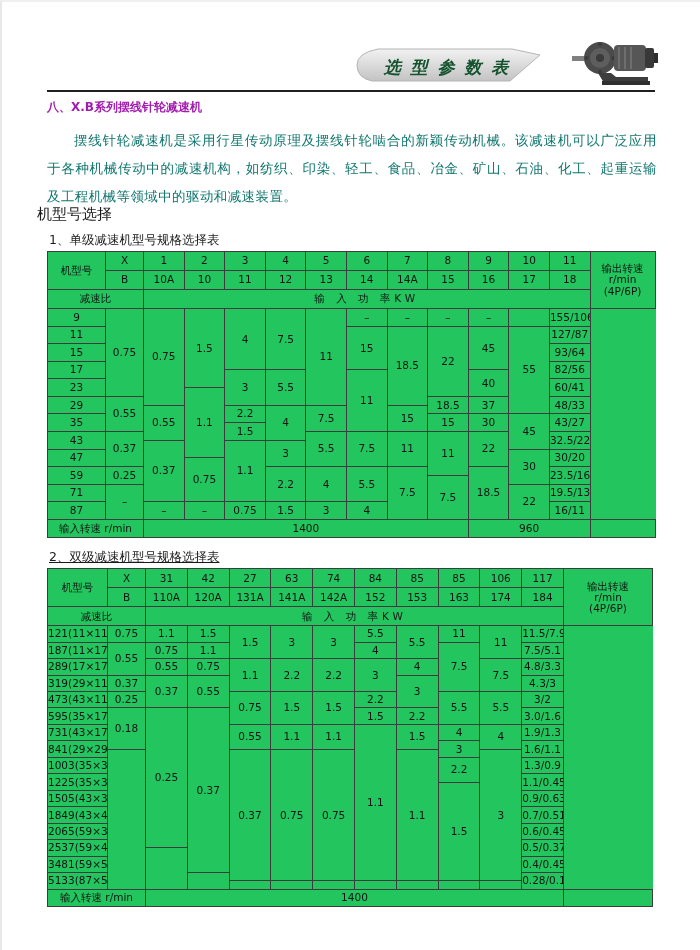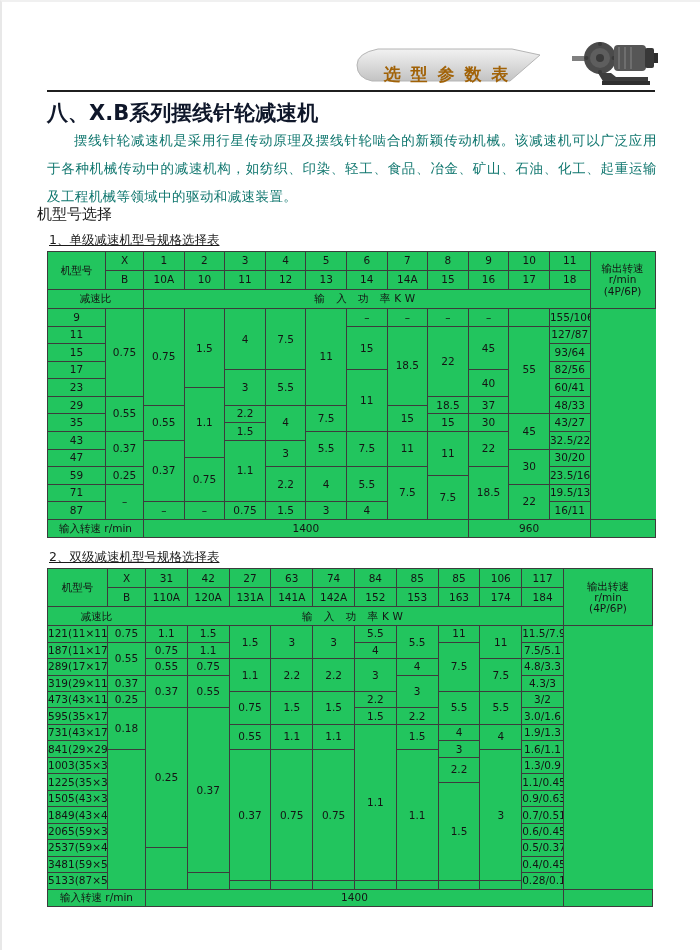--- a/index.html
+++ b/index.html
@@ -5,31 +5,31 @@
   html,body{margin:0;padding:0;}
   body{
     width:700px;height:950px;position:relative;background:#ffffff;
     font-family:"DejaVu Sans","Liberation Sans",sans-serif;color:#1a1a1a;overflow:hidden;
     border-left:2px solid #e8e8e8;border-top:2px solid #f0f0f0;box-sizing:border-box;
   }
   .abs{position:absolute;}
   
   #banner{left:352px;top:44px;width:190px;height:38px;}
   #banner .txt{
-    position:absolute;left:18px;top:17px;width:150px;text-align:center;
-    font-size:17px;font-weight:bold;color:#a16207;letter-spacing:2px;
+    position:absolute;left:18px;top:10px;width:150px;text-align:center;
+    font-size:17px;font-weight:bold;font-style:italic;color:#14532d;letter-spacing:2px;
   }
   #motor{left:568px;top:33px;}
   #rule{left:45px;top:88px;width:608px;height:2px;background:#1f1f1f;}
   
-  #h1{left:45px;top:97px;font-size:21px;font-weight:bold;color:#0f172a;}
+  #h1{left:45px;top:97px;font-size:12px;font-weight:bold;color:#a21caf;}
   #intro{left:45px;top:124px;width:610px;font-size:13.5px;line-height:28px;
          text-align:justify;text-indent:2em;letter-spacing:0.4px;color:#0f766e;}
   #h2{left:35px;top:203px;font-size:15px;font-weight:normal;}
-  #cap1{left:47px;top:230px;font-size:12.5px;text-decoration:underline;}
+  #cap1{left:47px;top:230px;font-size:12.5px;}
   #cap2{left:47px;top:547px;font-size:12.5px;text-decoration:underline;}
   
   table.t{border-collapse:collapse;table-layout:fixed;position:absolute;background:#22c55e;}
   table.t td{
     border:1px solid #3c3c3c;text-align:center;vertical-align:middle;
     font-size:10.5px;line-height:1.05;padding:0;overflow:hidden;color:#141414;
     white-space:nowrap;
   }
   #t1{left:45px;top:249px;width:608px;height:284px;}
   #t2{left:45px;top:566px;width:605px;height:339px;}

